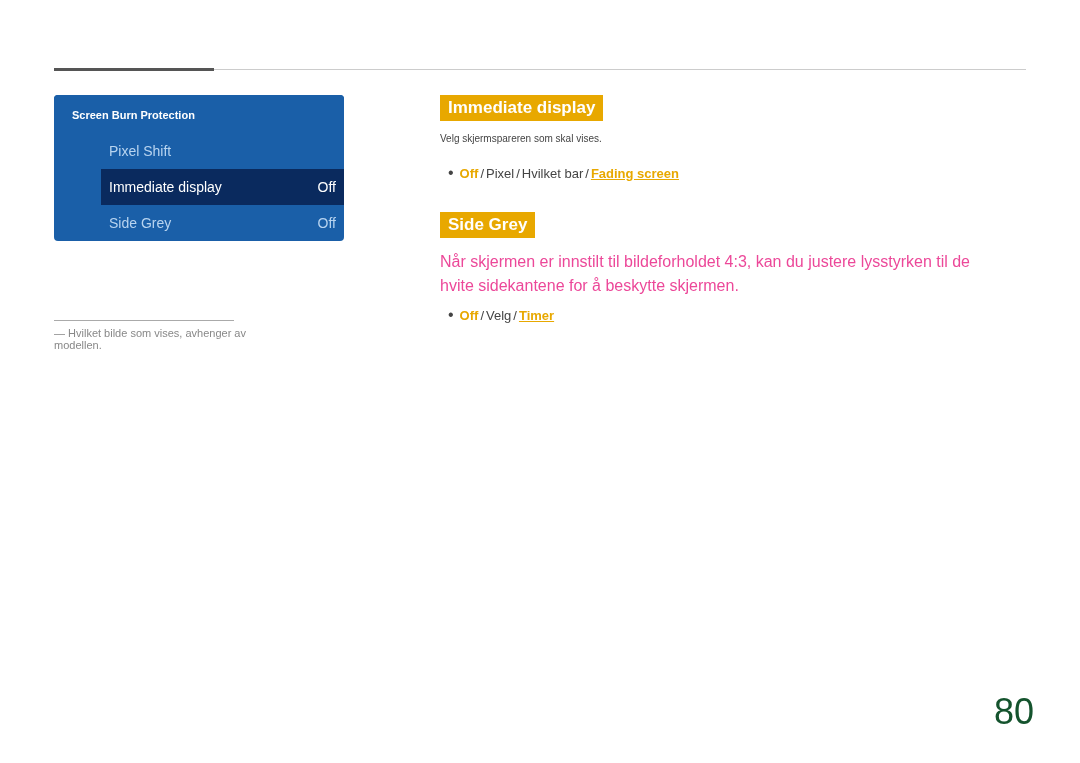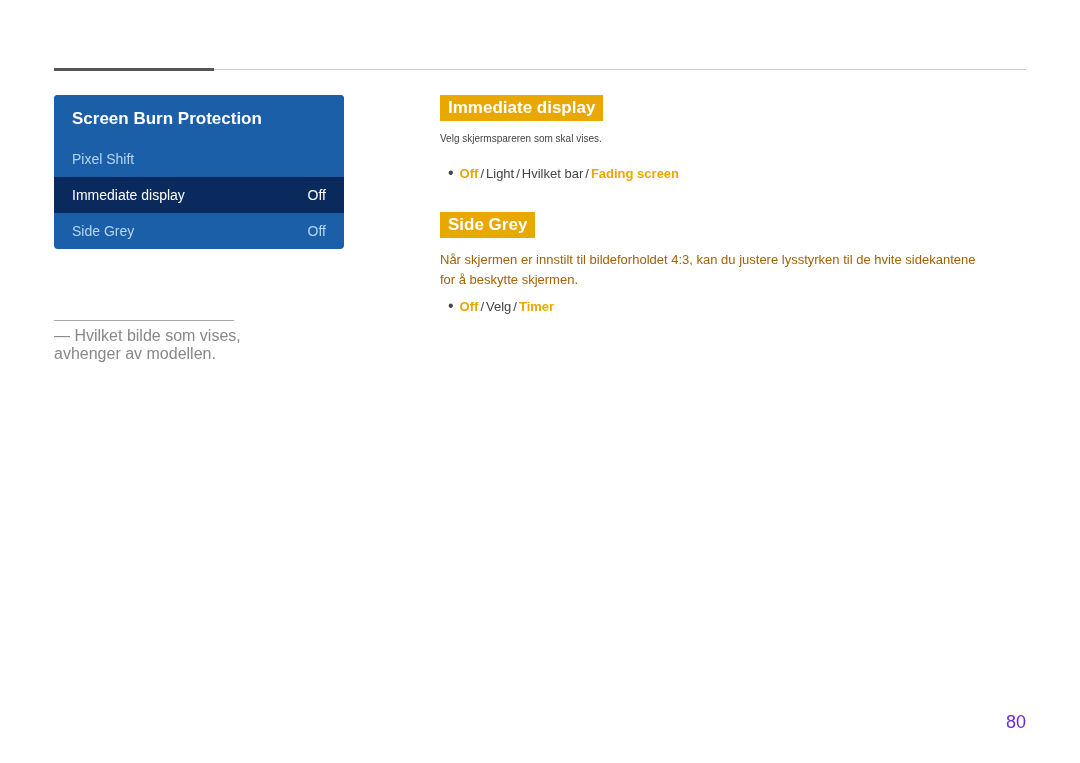--- a/index.html
+++ b/index.html
@@ -42,34 +42,35 @@
     }
 
     .menu-box {
       background: #1a5fa8;
       border-radius: 4px;
       overflow: hidden;
     }
 
     .menu-title {
       color: #ffffff;
-      font-size: 17px;
+      font-size: 11px;
       font-weight: bold;
       padding: 14px 18px 12px 18px;
       background: #1a5fa8;
     }
 
     .menu-item {
       color: #b8d4f0;
       font-size: 14px;
-      padding: 10px 18px;
+      padding: 10px 8px;
       cursor: pointer;
       display: flex;
       justify-content: space-between;
       align-items: flex-end;
+      margin-left: 47px;
     }
 
     .menu-item.active {
       background: #0a2a5e;
       color: #ffffff;
       font-weight: normal;
     }
 
     .menu-item .item-value {
       color: #b8d4f0;
@@ -89,21 +90,21 @@
     }
 
     .footnote-line {
       width: 180px;
       height: 1px;
       background: #aaaaaa;
       margin-bottom: 6px;
     }
 
     .footnote-text {
-      font-size: 16px;
+      font-size: 11px;
       color: #888888;
     }
 
     
     .right-content {
       position: absolute;
       top: 95px;
       left: 440px;
       right: 54px;
     }
@@ -149,42 +150,43 @@
       margin: 0 2px;
     }
 
     .opt-normal {
       color: #444444;
     }
 
     .opt-fading {
       color: #e8a800;
       font-weight: bold;
+      text-decoration: underline;
     }
 
     
     .section-side-grey {
       margin-top: 30px;
     }
 
     .section-desc-long {
-      font-size: 13px;
-      color: #a16207;
+      font-size: 16px;
+      color: #ec4899;
       margin-bottom: 8px;
       line-height: 1.5;
       max-width: 550px;
     }
 
     
     .page-number {
       position: absolute;
       bottom: 30px;
-      right: 54px;
-      font-size: 18px;
-      color: #6d28d9;
+      right: 46px;
+      font-size: 36px;
+      color: #14532d;
       font-weight: 300;
     }
   </style>
 </head>
 <body>
 
 <div class="top-lines">
   <div class="top-line-dark"></div>
   <div class="top-line-light"></div>
 </div>
@@ -218,21 +220,21 @@
 
 <div class="right-content">
 
   <div>
     <div class="section-title">Immediate display</div>
     <div class="section-desc">Velg skjermspareren som skal vises.</div>
     <div class="section-options">
       <span class="bullet">•</span>
       <span class="opt-off">Off</span>
       <span class="opt-separator"> / </span>
-      <span class="opt-normal">Light</span>
+      <span class="opt-normal">Pixel</span>
       <span class="opt-separator"> / </span>
       <span class="opt-normal">Hvilket bar</span>
       <span class="opt-separator"> / </span>
       <span class="opt-fading">Fading screen</span>
     </div>
   </div>
 
   <div class="section-side-grey">
     <div class="section-title">Side Grey</div>
     <div class="section-desc-long">Når skjermen er innstilt til bildeforholdet 4:3, kan du justere lysstyrken til de hvite sidekantene for å beskytte skjermen.</div>

